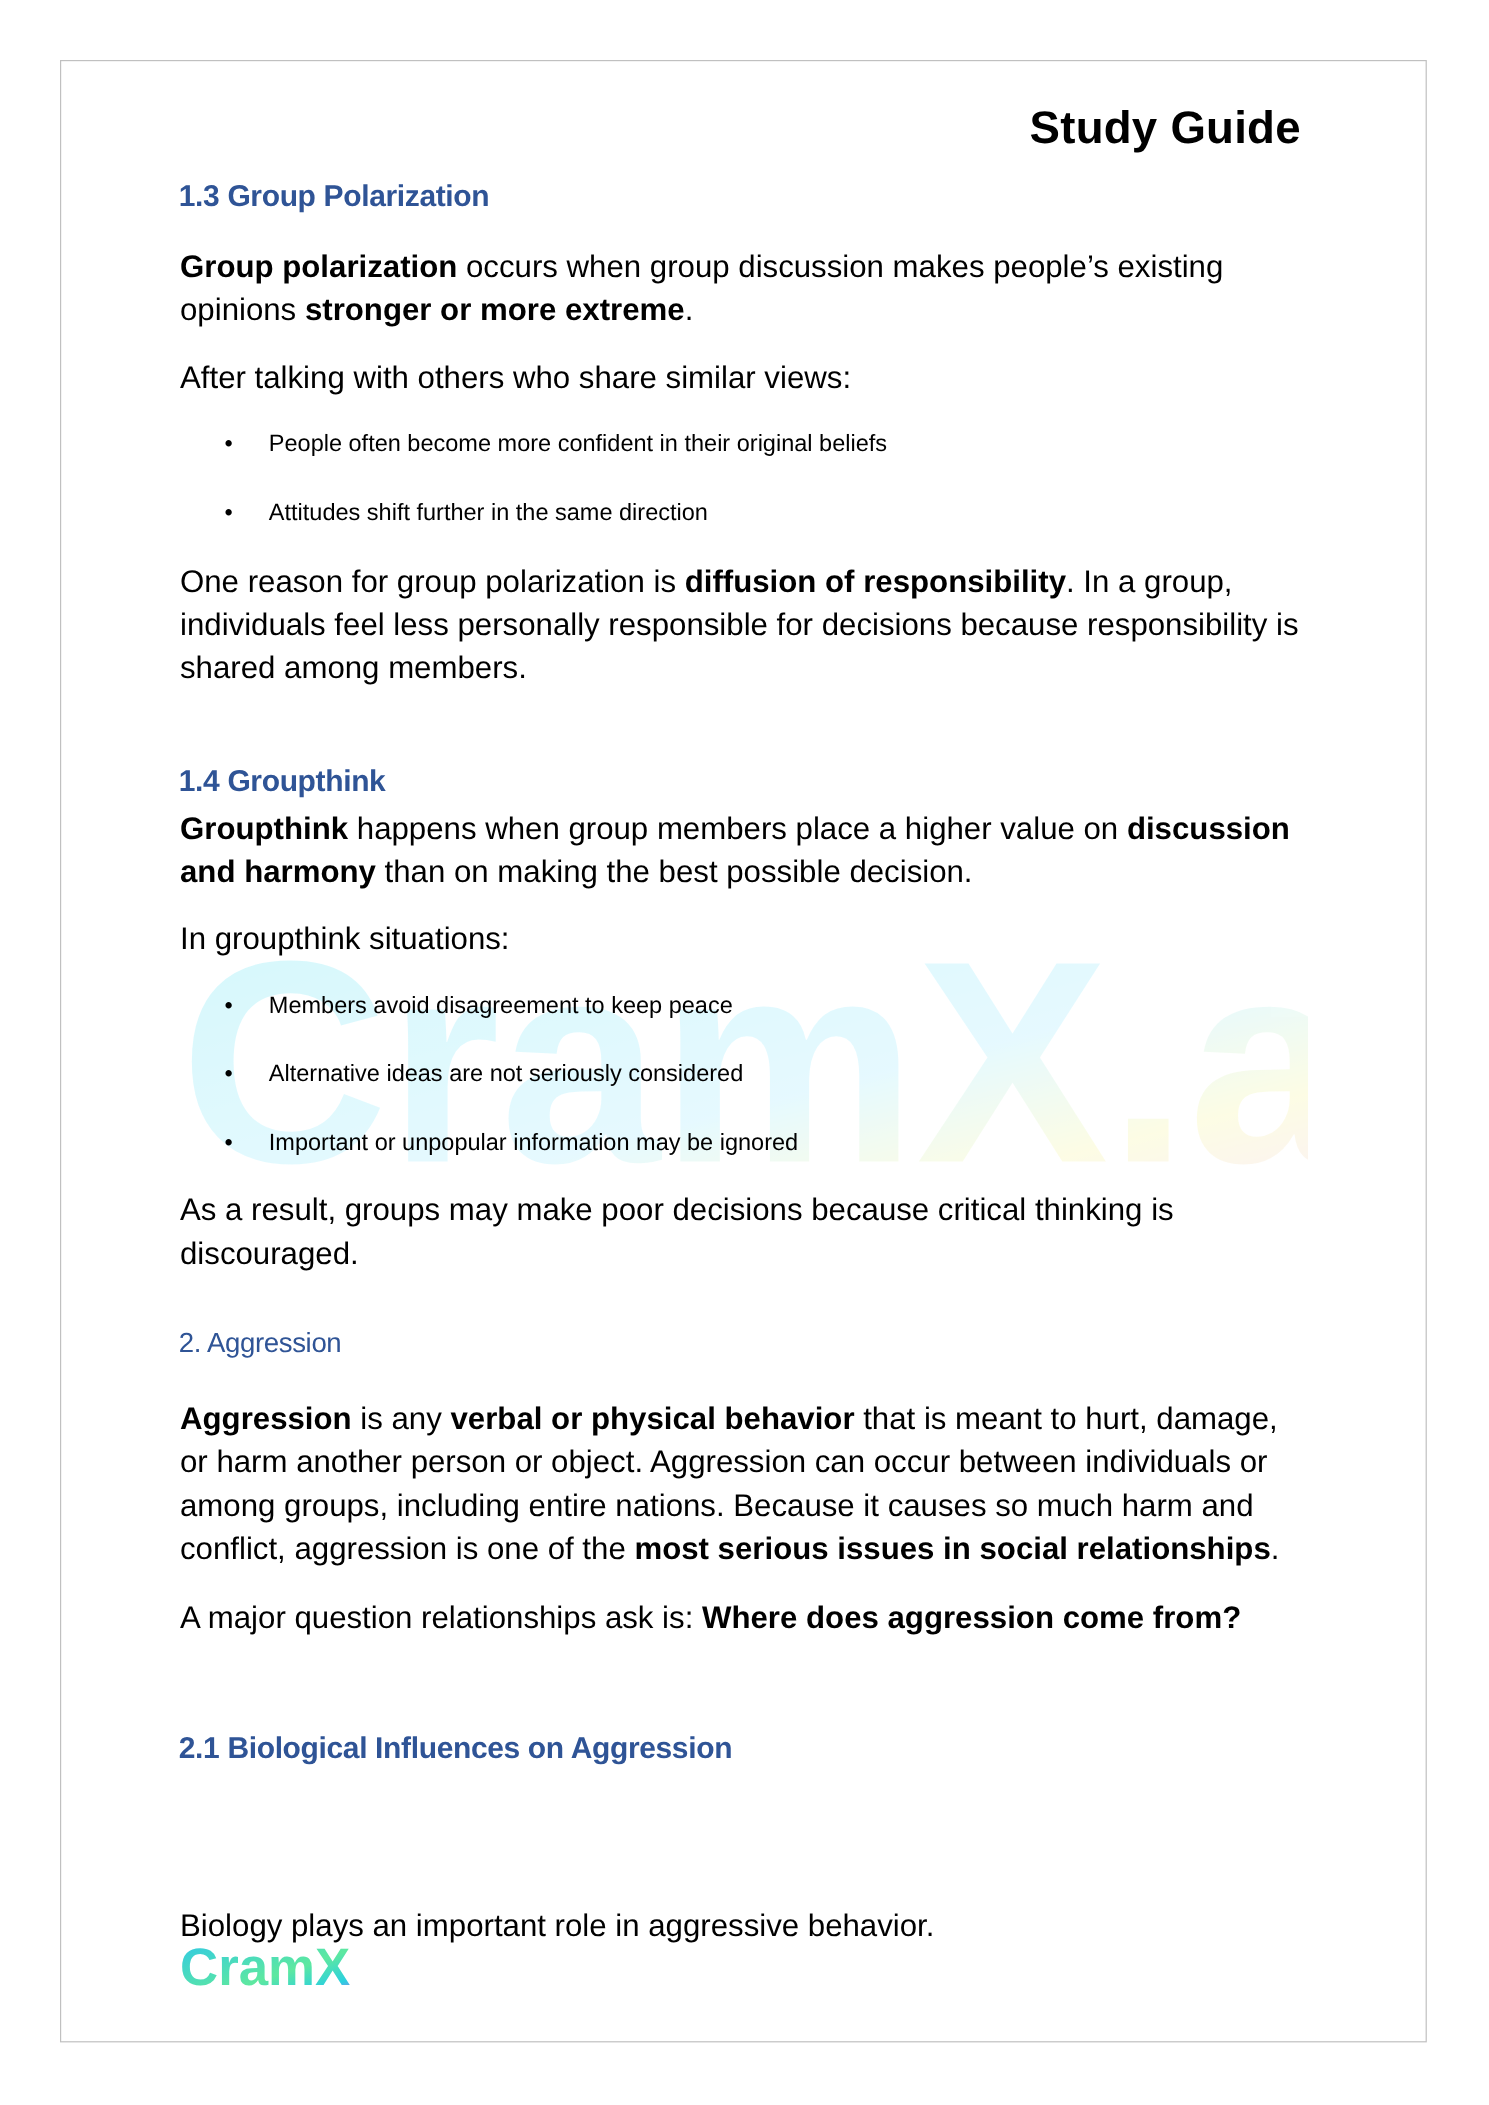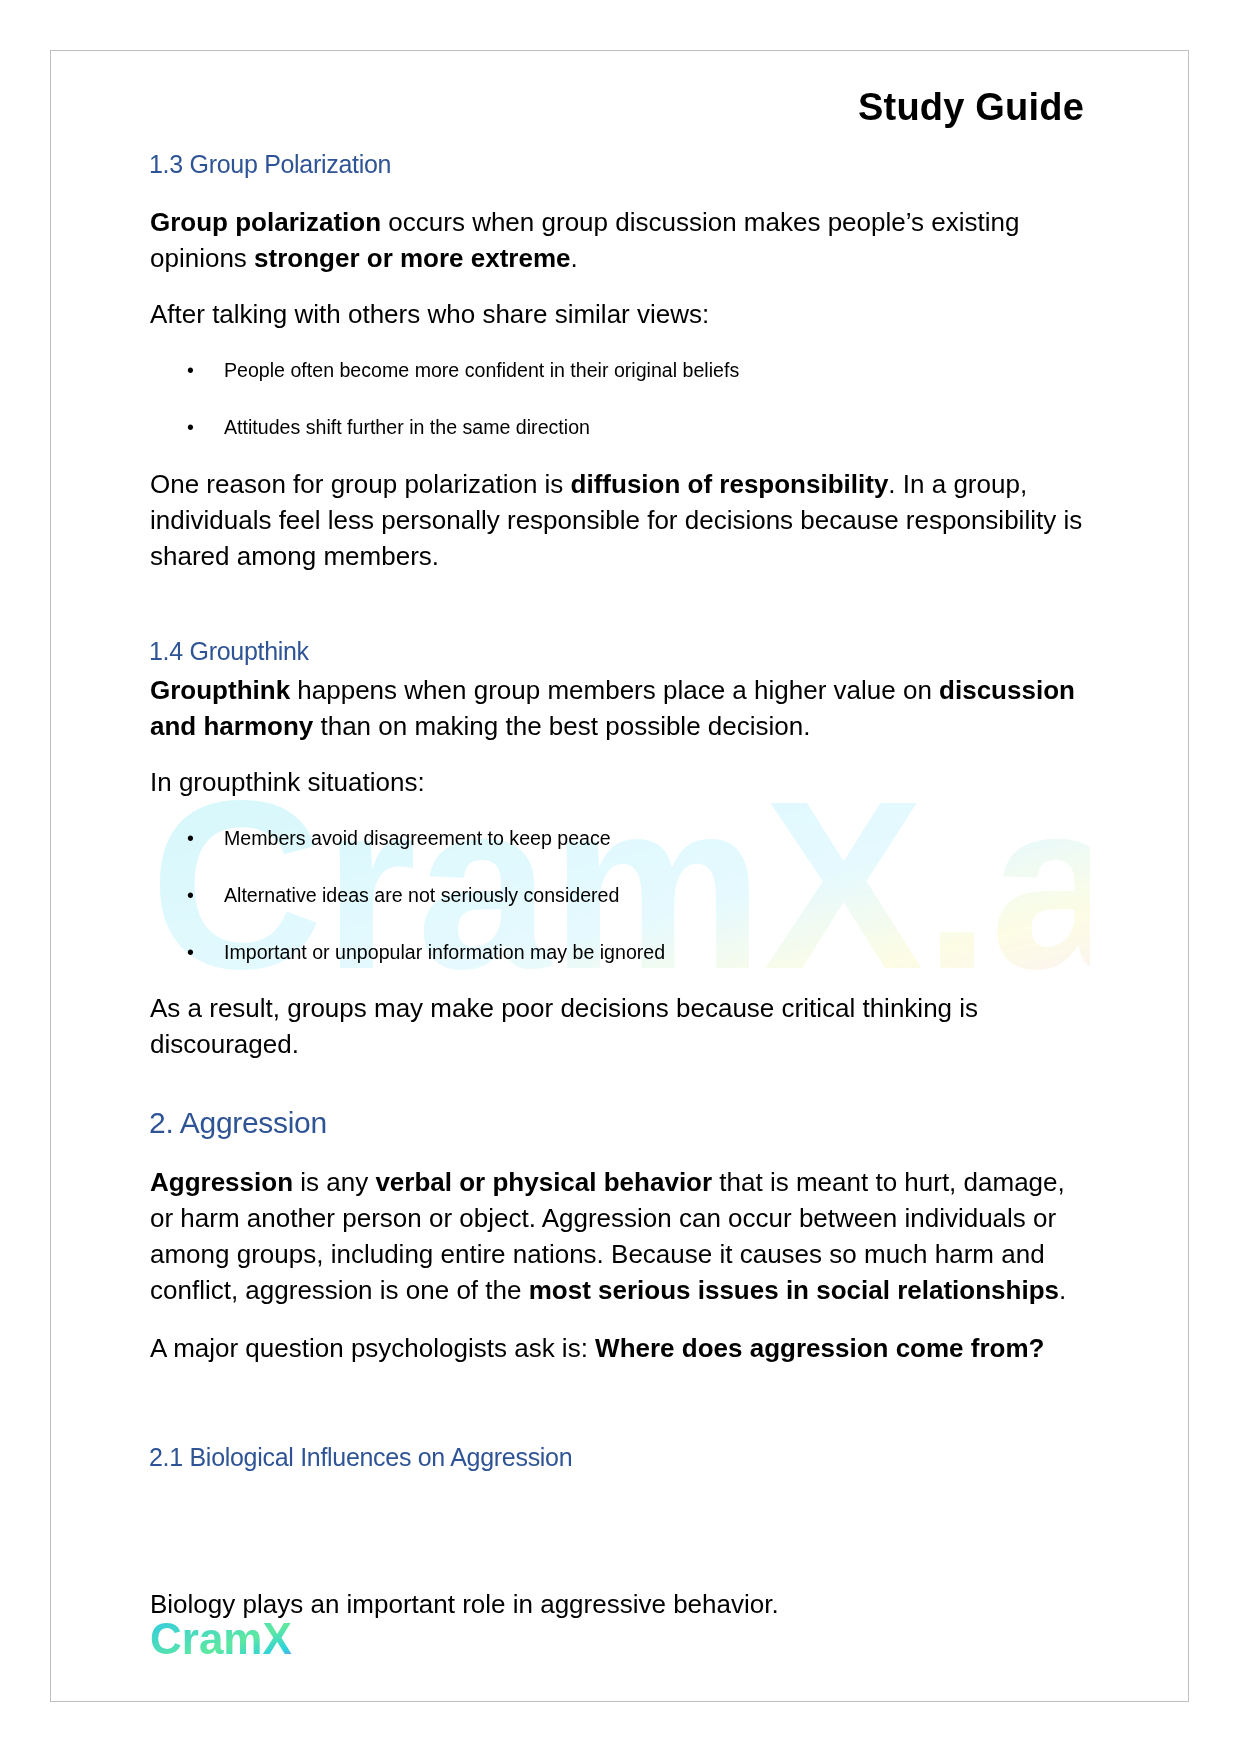--- a/index.html
+++ b/index.html
@@ -3,22 +3,22 @@
 <meta charset="utf-8">
 <style>
   html, body { margin: 0; padding: 0; background: #ffffff; }
   body { width: 1241px; height: 1754px; position: relative; overflow: hidden;
          font-family: "Liberation Sans", sans-serif; color: #000; }
   .page { position: absolute; left: 50px; top: 50px; width: 1139px; height: 1652px;
           border: 1.5px solid #c0c0c0; box-sizing: border-box; background: #fff; }
   .title { position: absolute; right: 157px; top: 86px; font-size: 38px; font-weight: bold;
            letter-spacing: 0.2px; }
   .h { position: absolute; left: 149px; color: #2F5496; font-family: "Liberation Sans", sans-serif;
-       font-size: 25px; font-weight: normal; letter-spacing: -0.3px; }
-  .h.big { font-weight: normal; font-size: 30px; }
+       font-size: 25px; font-weight: bold; letter-spacing: -0.3px; }
+  .h.big { font-weight: normal; font-size: 23px; }
   .p { position: absolute; left: 150px; width: 940px; font-size: 26px; line-height: 36px; }
   .p b { font-weight: bold; }
   .li { position: absolute; left: 150px; font-size: 19.6px; line-height: 36px; }
   .li .dot { position: absolute; left: 37px; top: 0; }
   .li .txt { position: absolute; left: 74px; white-space: nowrap; }
   .watermark { position: absolute; left: 150px; top: 758px; width: 940px; height: 232px;
                opacity: 0.22; pointer-events: none; }
   .logo { position: absolute; left: 150px; top: 1612px; width: 150px; height: 50px; }
 </style>
 </head>
@@ -65,21 +65,21 @@
     <span class="txt">Alternative ideas are not seriously considered</span>
   </div>
 <div class="li" style="top:934px">
     <span class="dot">•</span>
     <span class="txt">Important or unpopular information may be ignored</span>
   </div>
 <div class="p" style="top:990px">As a result, groups may make poor decisions because critical thinking is discouraged.</div>
 
 <div class="h big" style="top:1106px">2. Aggression</div>
 <div class="p" style="top:1164px"><b>Aggression</b><span> is any </span><b>verbal or physical behavior</b><span> that is meant to hurt, damage, or harm another person or object. Aggression can occur between individuals or among groups, including entire nations. Because it causes so much harm and conflict, aggression is one of the </span><b>most serious issues in social relationships</b><span>.</span></div>
-<div class="p" style="top:1330px"><span>A major question psychologists ask is: </span><b>Where does aggression come from?</b></div>
+<div class="p" style="top:1330px"><span>A major question relationships ask is: </span><b>Where does aggression come from?</b></div>
 
 <div class="h" style="top:1443px">2.1 Biological Influences on Aggression</div>
 <div class="p" style="top:1586px">Biology plays an important role in aggressive behavior.</div>
 
 <svg class="logo" viewBox="0 0 150 50">
   <defs>
     <linearGradient id="lg" x1="0" y1="0" x2="1" y2="1">
       <stop offset="0" stop-color="#2ec8e8"></stop>
       <stop offset="0.6" stop-color="#5ee8a0"></stop>
       <stop offset="0.85" stop-color="#2ad0e0"></stop>

